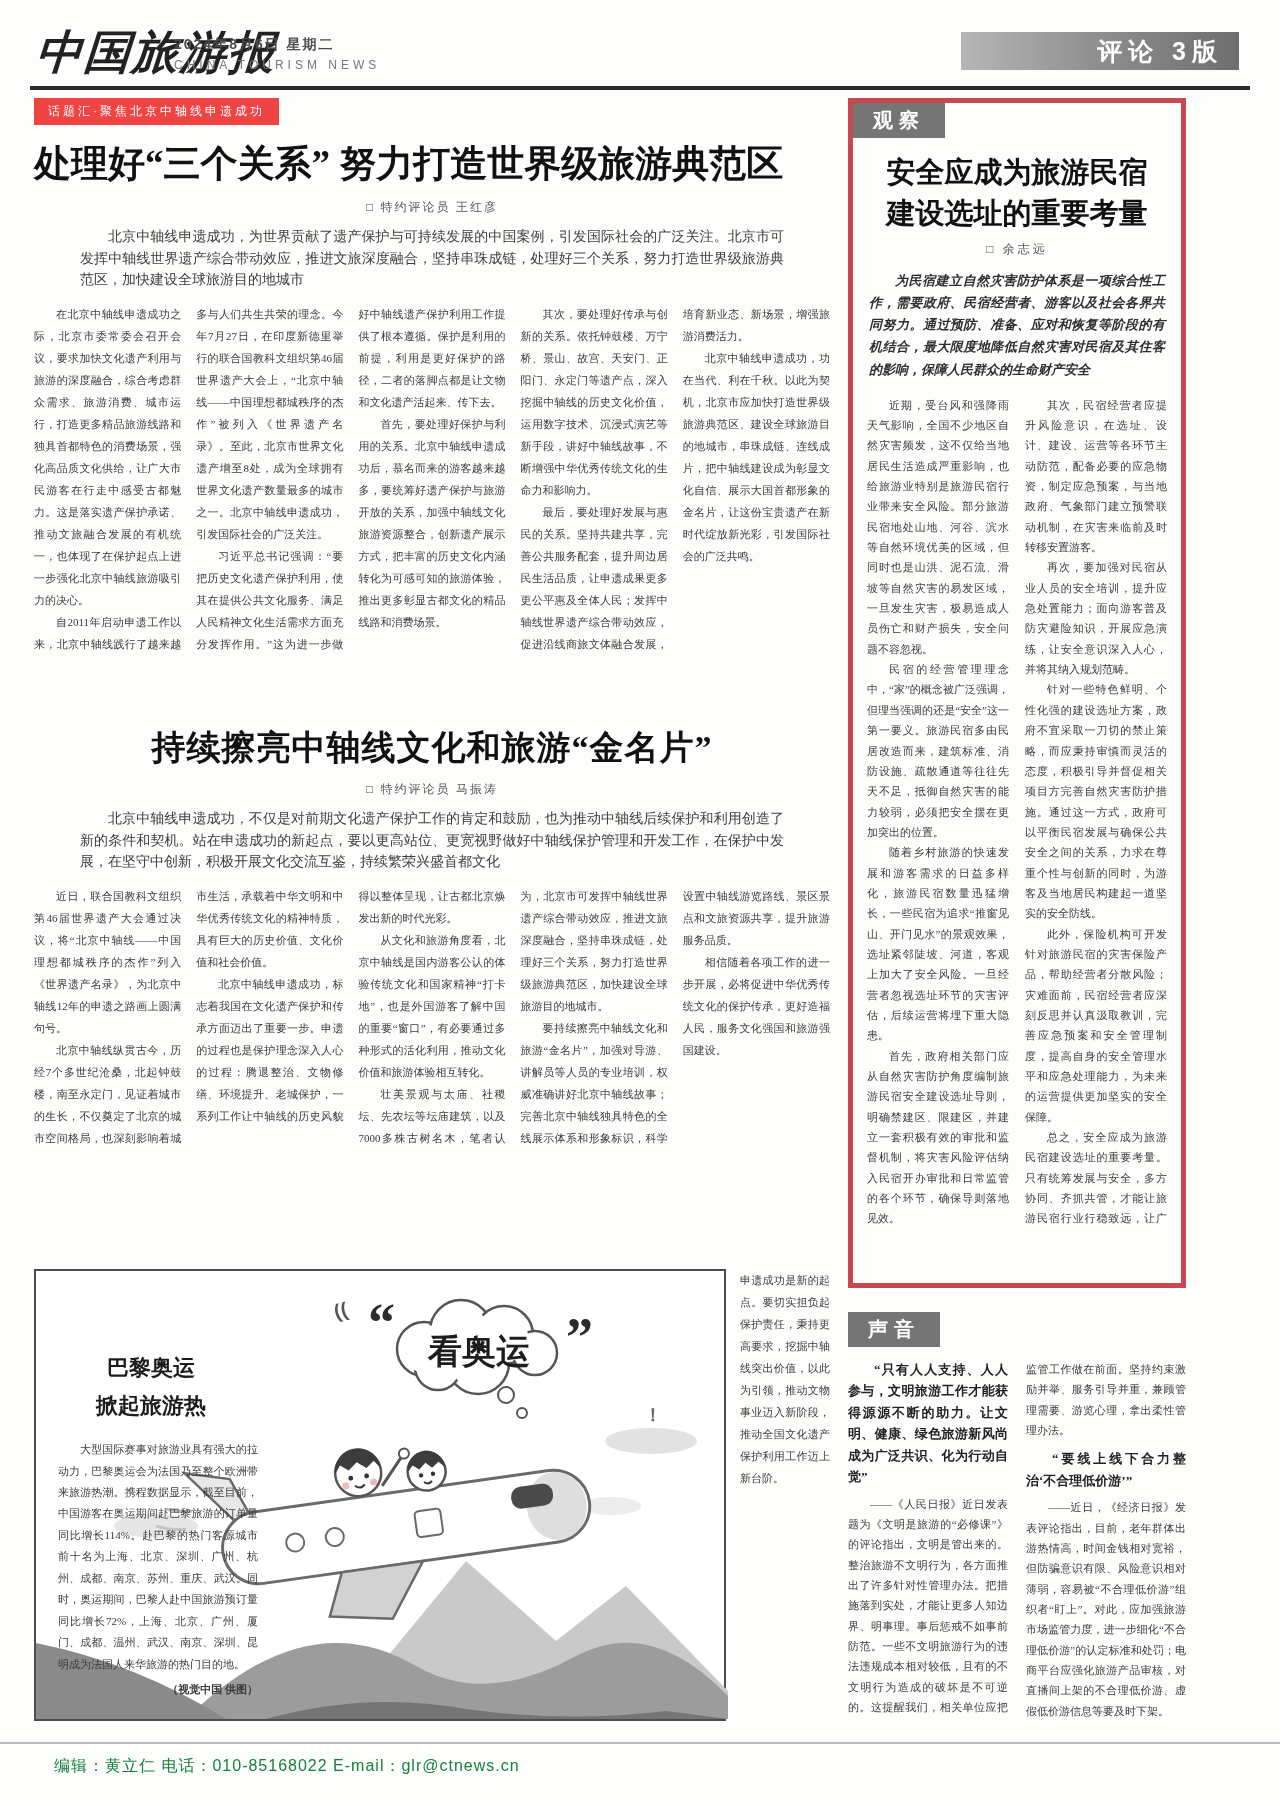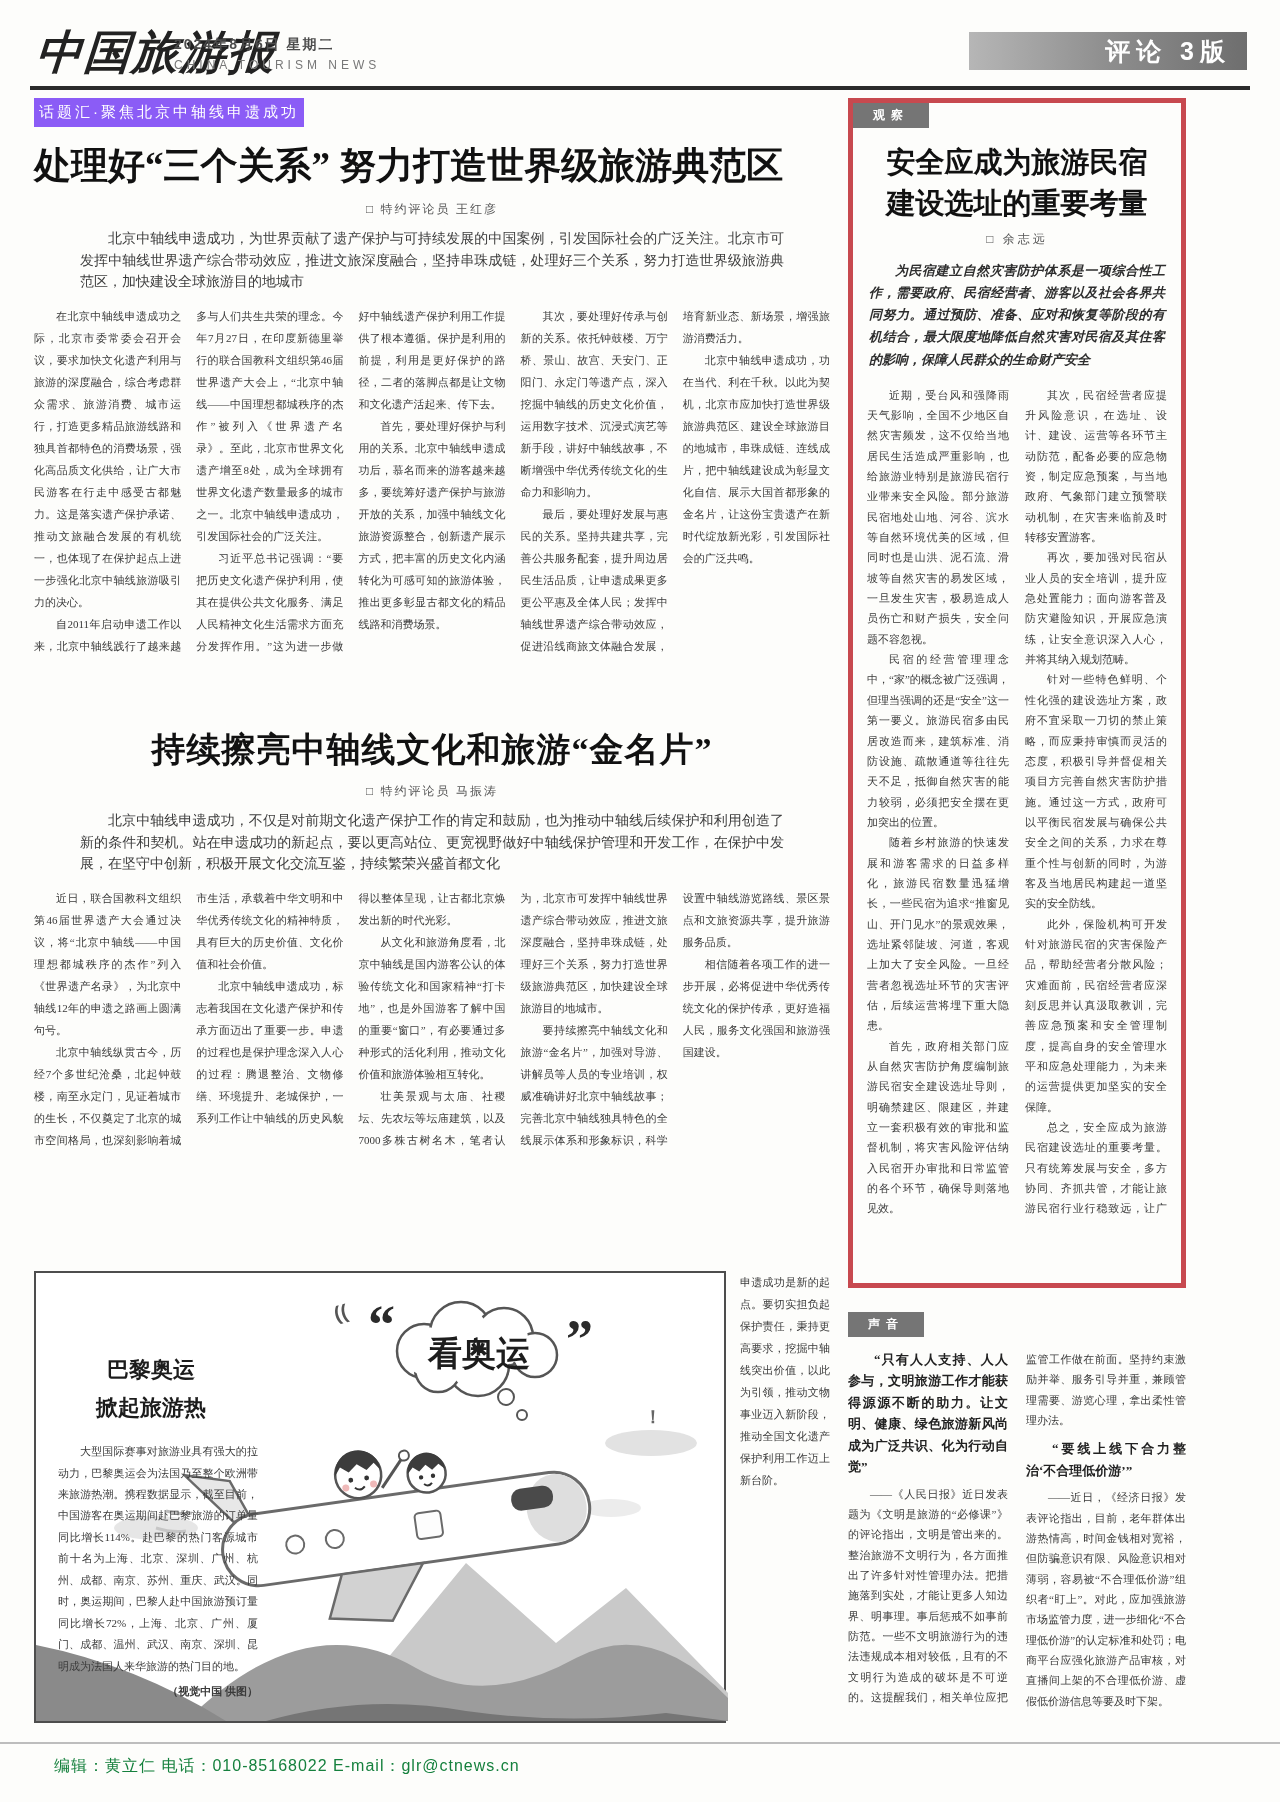--- a/index.html
+++ b/index.html
@@ -6,34 +6,34 @@
   body{width:1280px;height:1802px;background:#f1f0ec;font-family:"Liberation Sans","DejaVu Sans",sans-serif;}
   .page{position:relative;width:1280px;height:1802px;background:#fdfdfb;overflow:hidden;}
 
   
   .masthead{position:absolute;left:30px;top:20px;width:1220px;height:62px;}
   .logo{position:absolute;left:6px;top:2px;font-family:"Liberation Serif","DejaVu Serif",serif;
         font-size:46px;font-weight:900;font-style:italic;color:#222;transform:skewX(-4deg);letter-spacing:2px;}
   .dateblock{position:absolute;left:144px;top:16px;color:#4c4c4c;}
   .dateblock .d1{font-size:14px;font-weight:bold;letter-spacing:2px;}
   .dateblock .d2{font-size:12px;letter-spacing:4px;color:#777;margin-top:4px;}
-  .pagebar{position:absolute;right:3px;top:12px;width:278px;height:38px;
+  .pagebar{position:absolute;right:11px;top:12px;width:278px;height:38px;
            background:linear-gradient(to right,#b6b6b6 0%,#8e8e8e 50%,#6e6e6e 100%);
            color:#fff;font-size:25px;font-weight:bold;letter-spacing:6px;
            display:flex;align-items:center;justify-content:flex-end;padding-right:16px;box-sizing:border-box;}
   .toprule{position:absolute;left:30px;top:86px;width:1220px;height:4px;background:#2b2b2b;}
 
   
   .leftcol{position:absolute;left:34px;top:98px;width:796px;}
   .rightcol{position:absolute;left:848px;top:98px;width:338px;}
 
   
-  .banner{display:inline-block;background:#8b5cf6;color:#fff;font-size:15px;letter-spacing:3px;
-          padding:5px 5px;margin-bottom:8px;}
-  .boxlabel{display:inline-block;background:#757575;color:#fff;font-size:12px;font-weight:bold;
+  .banner{display:inline-block;background:#ef4444;color:#fff;font-size:12px;letter-spacing:3px;
+          padding:5px 14px;margin-bottom:8px;}
+  .boxlabel{display:inline-block;background:#757575;color:#fff;font-size:20px;font-weight:bold;
             letter-spacing:6px;padding:4px 20px;}
 
   
   .h1{font-family:"Liberation Serif","DejaVu Serif",serif;font-size:37px;font-weight:900;color:#111;
       letter-spacing:0px;white-space:nowrap;margin:6px 0 10px 0;}
   .h2{font-family:"Liberation Serif","DejaVu Serif",serif;font-size:34px;font-weight:900;color:#111;
       text-align:center;margin:14px 0 10px 0;letter-spacing:1px;}
   .byline{text-align:center;font-size:12px;color:#555;letter-spacing:2px;margin:4px 0 10px 0;}
   .lede{font-family:"Liberation Serif","DejaVu Serif",serif;font-size:14px;line-height:1.55;color:#3d3d3d;
         text-align:justify;text-indent:2em;padding:0 46px;margin:0 0 12px 0;}

